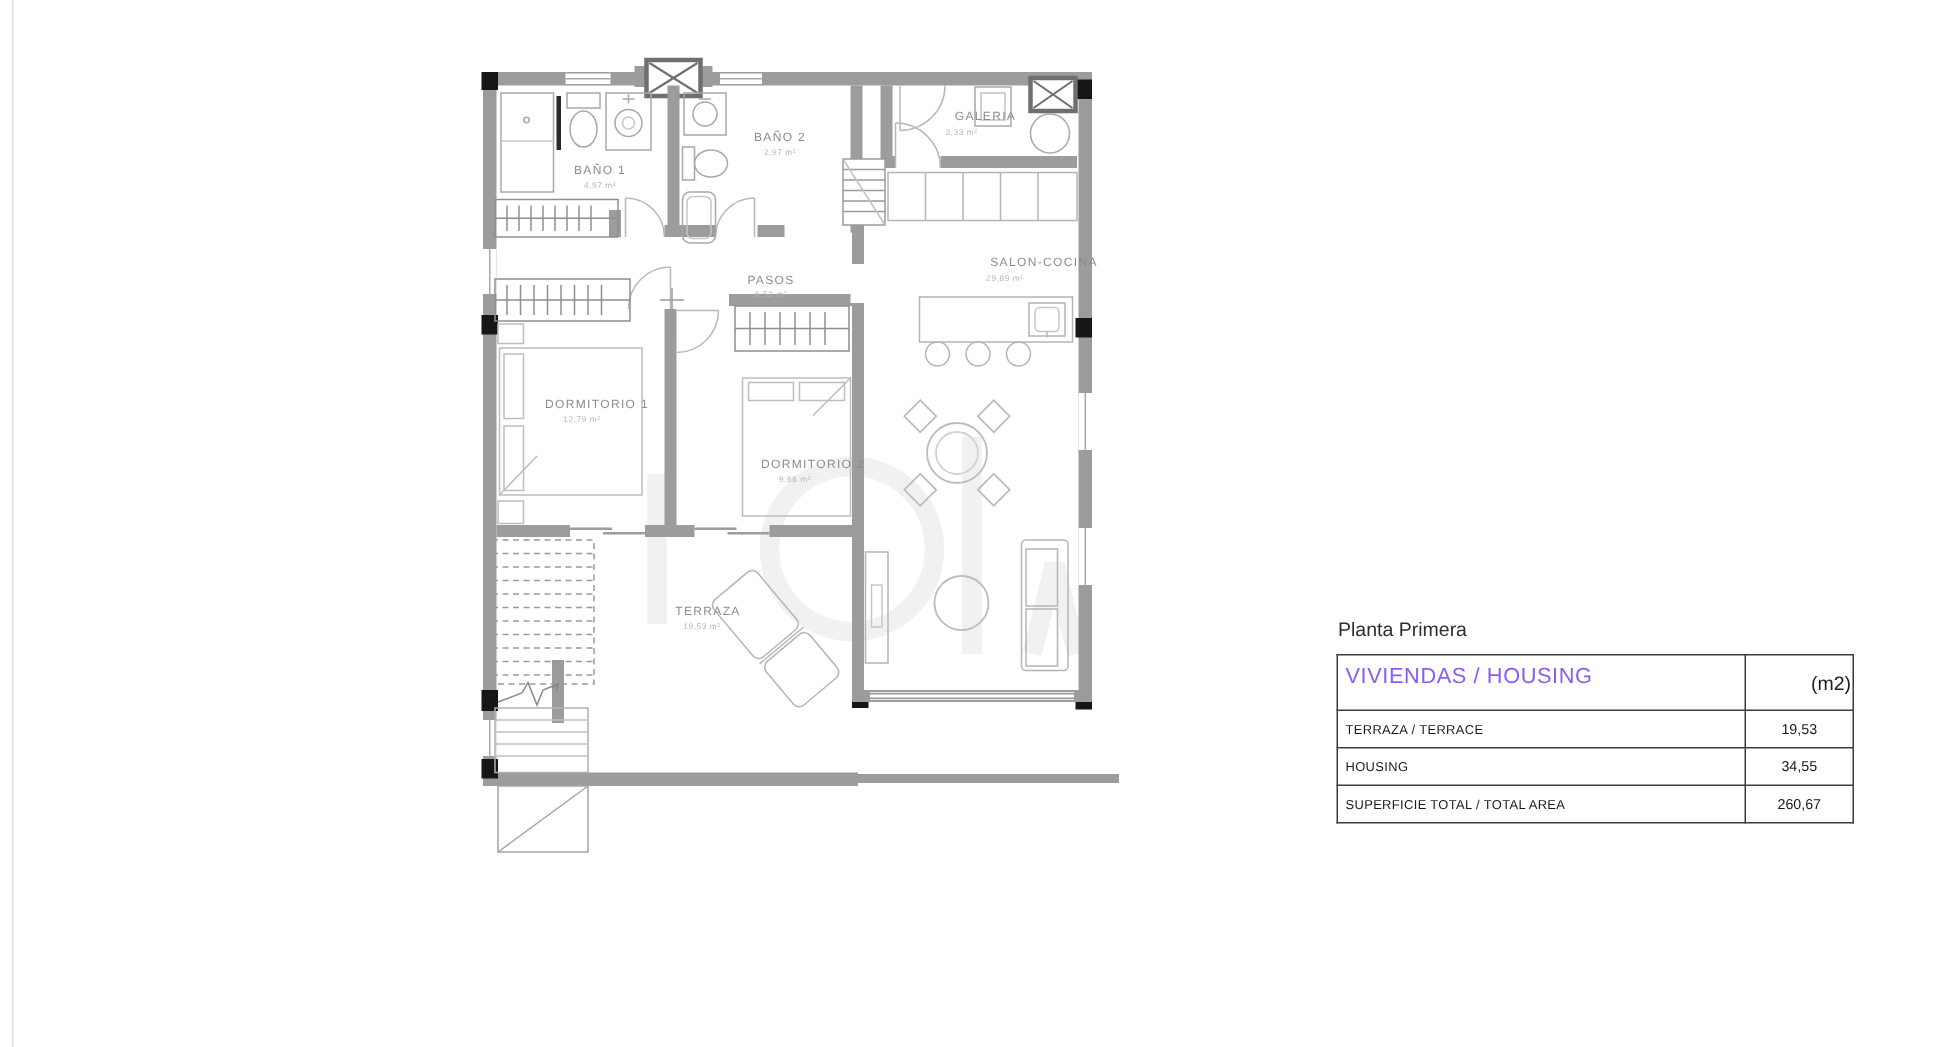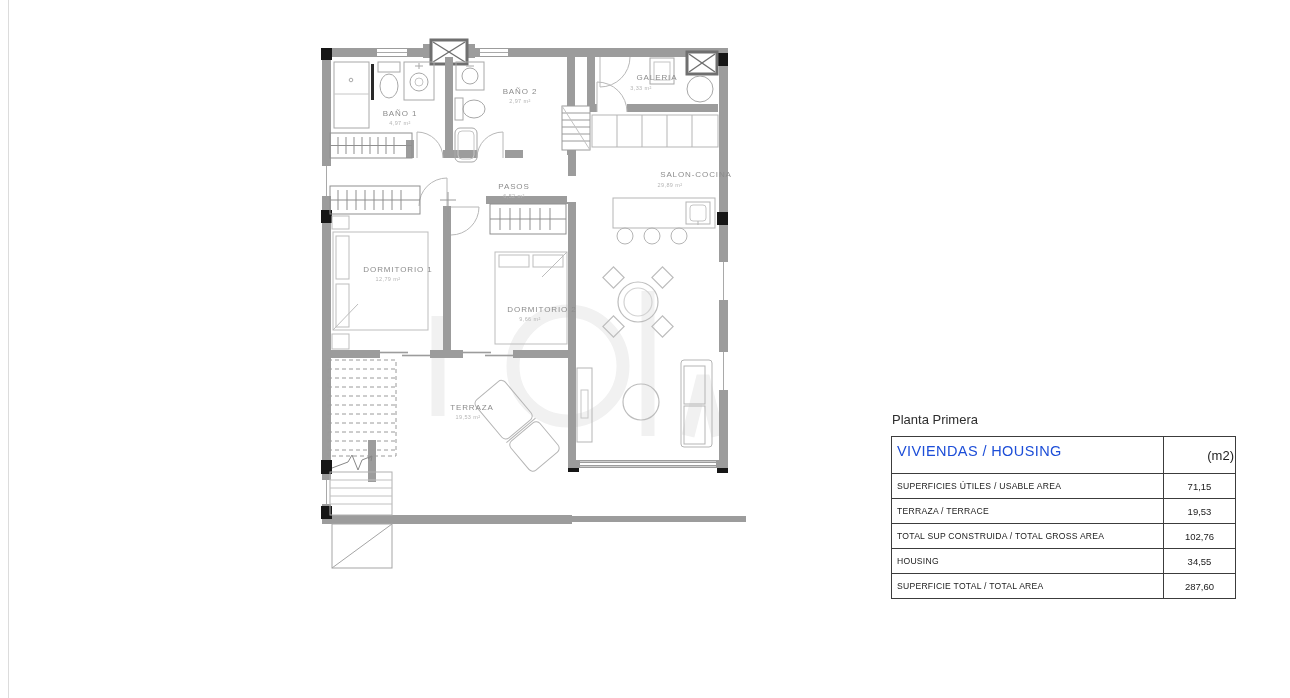--- a/index.html
+++ b/index.html
@@ -12,21 +12,21 @@
   .room-label{font-size:8px;fill:#8c8c8c;letter-spacing:0.9px;}
   .area-label{font-size:5.5px;fill:#b5b5b5;letter-spacing:0.4px;}
   
   .table-block{position:absolute;left:891px;top:412px;width:346px;color:#222;}
   .table-title{font-size:13px;color:#2d2d2d;margin:0 0 9px 1px;}
   table.areas{border-collapse:collapse;width:344px;table-layout:fixed;}
   table.areas th,table.areas td{border:1.4px solid #3c3c3c;}
   .col-label{width:272px;}
   .col-val{width:72px;}
   th.hdr-left{font-size:14.5px;font-weight:normal;letter-spacing:0.4px;text-align:left;
-              padding:6px 4px 14px 5px;color:#1d4ed8;}
+              padding:6px 4px 14px 5px;color:#8b5cf6;}
   th.hdr-right{font-size:13px;font-weight:normal;text-align:right;color:#1e1e1e;}
   td.row-label{font-size:8.6px;letter-spacing:0.25px;padding:0 0 0 5px;height:22px;color:#1a1a1a;}
   td.row-val{font-size:9.5px;text-align:center;height:22px;color:#1a1a1a;}
 </style>
 </head>
 <body>
 
 <div class="canvas">
   <div class="edge-line"></div>
 
@@ -326,35 +326,27 @@
           <col class="col-val">
         </colgroup>
       <thead>
         <tr>
           <th class="hdr-left">VIVIENDAS / HOUSING</th>
           <th class="hdr-right">(m2)</th>
         </tr>
       </thead>
       <tbody>
         <tr>
-          <td class="row-label">SUPERFICIES ÚTILES / USABLE AREA</td>
-          <td class="row-val">71,15</td>
-        </tr>
-        <tr>
           <td class="row-label">TERRAZA / TERRACE</td>
           <td class="row-val">19,53</td>
-        </tr>
-        <tr>
-          <td class="row-label">TOTAL SUP CONSTRUIDA / TOTAL GROSS AREA</td>
-          <td class="row-val">102,76</td>
         </tr>
         <tr>
           <td class="row-label">HOUSING</td>
           <td class="row-val">34,55</td>
         </tr>
         <tr>
           <td class="row-label">SUPERFICIE TOTAL / TOTAL AREA</td>
-          <td class="row-val">287,60</td>
+          <td class="row-val">260,67</td>
         </tr>
       </tbody>
     </table>
   </div>
 </div>
 
 </body></html>

